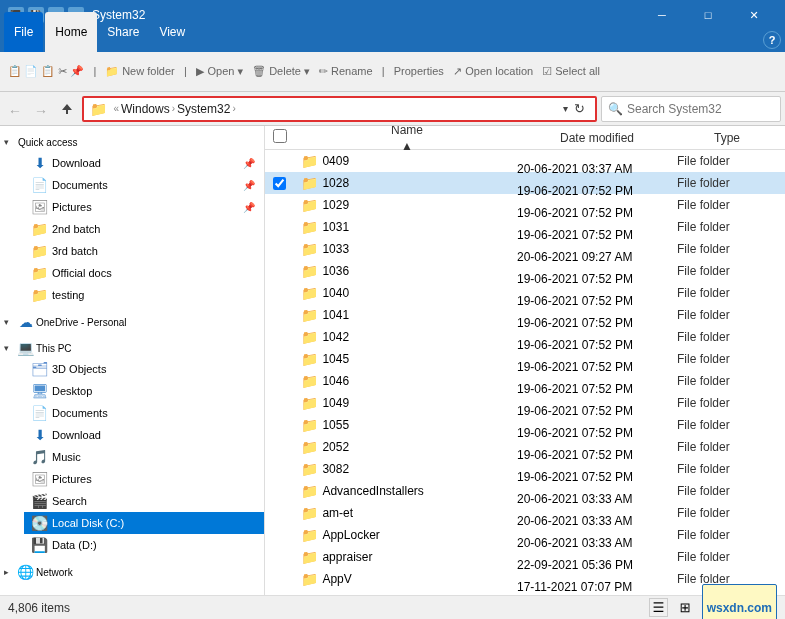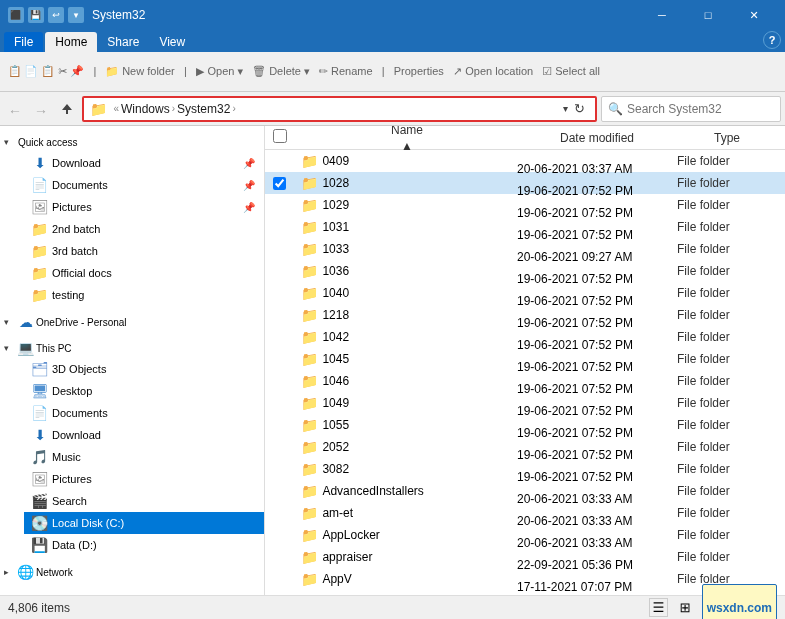--- a/index.html
+++ b/index.html
@@ -22,21 +22,21 @@
 
     
     .ribbon-tabs {
       height: 22px;
       background: #1e6db7;
       display: flex;
       align-items: flex-end;
       padding-left: 4px;
     }
     .ribbon-tab {
-      padding: 3px 10px;
+      padding: 13px 10px;
       font-size: 12px;
       cursor: pointer;
       border-radius: 3px 3px 0 0;
     }
     .ribbon-tab.active { background: #f0f0f0; color: #000; }
     .ribbon-tab.file { background: #0066cc; color: white; margin-right: 2px; }
     .ribbon-tab:not(.active):not(.file) { color: white; }
     .ribbon-help { margin-left: auto; margin-right: 4px; margin-bottom: 3px; width: 18px; height: 18px; background: #1e6db7; border: 1px solid #5a9fd4; border-radius: 50%; color: white; display: flex; align-items: center; justify-content: center; font-size: 11px; font-weight: bold; cursor: pointer; }
 
     .ribbon-bar {
@@ -454,21 +454,21 @@
       </div>
       <div class="col-date">19-06-2021 07:52 PM</div>
       <div class="col-type">File folder</div>
     </div>
         <div class="file-row">
       <div class="col-checkbox">
         
       </div>
       <div class="col-name">
         <span class="folder-icon folder-icon-yellow">📁</span>
-        <span>1218</span>
+        <span>1041</span>
       </div>
       <div class="col-date">19-06-2021 07:52 PM</div>
       <div class="col-type">File folder</div>
     </div>
         <div class="file-row">
       <div class="col-checkbox">
         
       </div>
       <div class="col-name">
         <span class="folder-icon folder-icon-yellow">📁</span>

